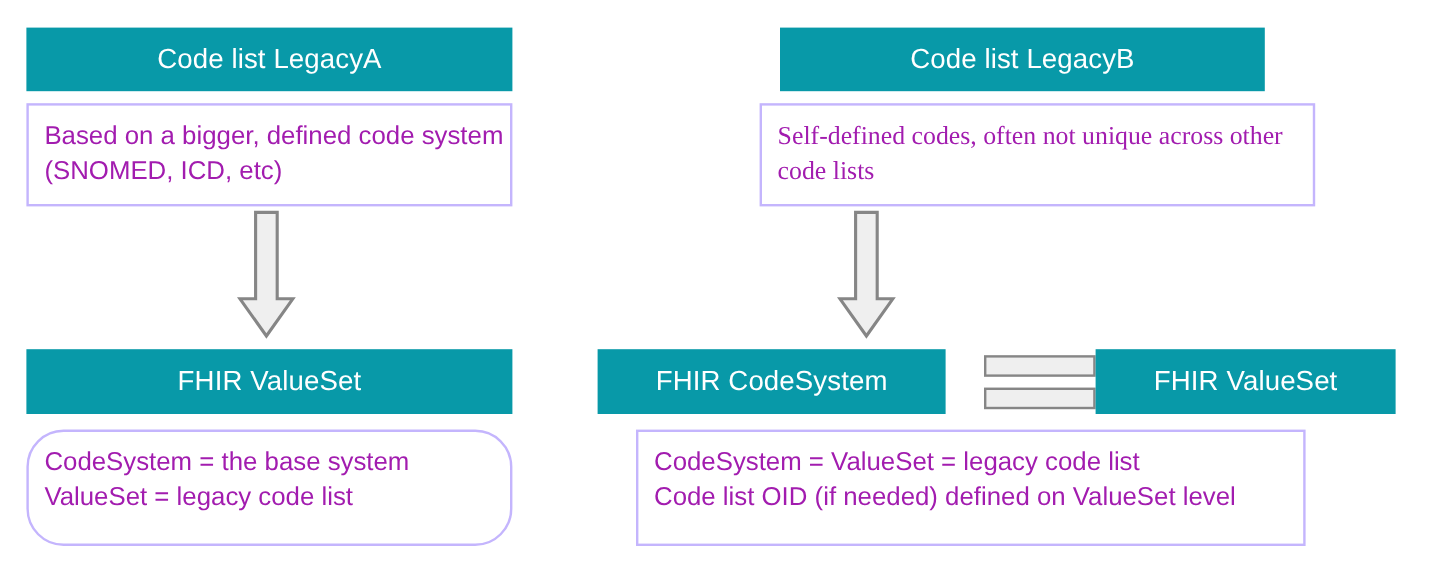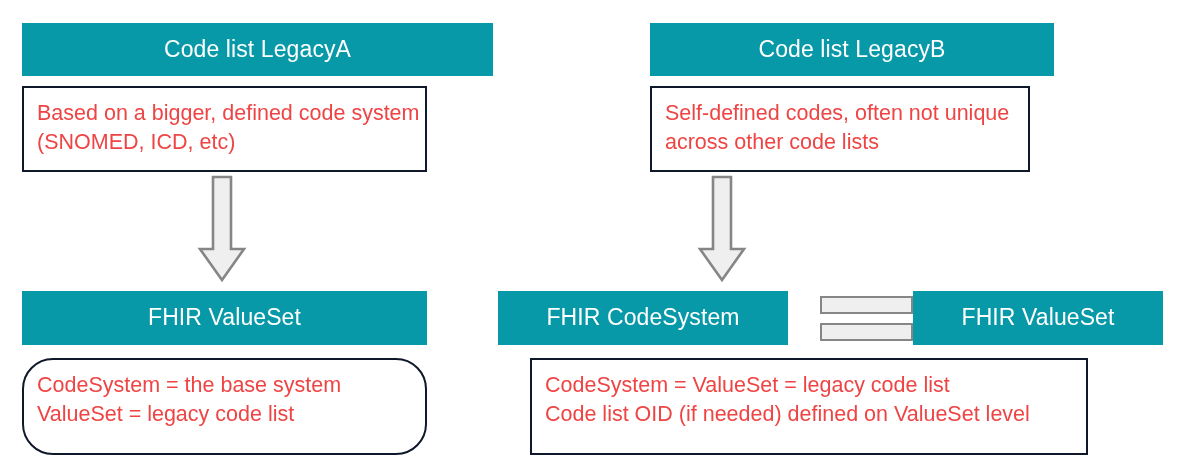--- a/index.html
+++ b/index.html
@@ -25,23 +25,23 @@
     align-items: center;
     justify-content: center;
     font-size: 23px;
     letter-spacing: 0.1px;
     line-height: 1.1;
     box-sizing: border-box;
   }
   .body-box {
     position: absolute;
     background: #ffffff;
-    border: 2px solid #0f172a;
+    border: 2px solid #c4b5fd;
     box-sizing: border-box;
-    color: #ef4444;
+    color: #a21caf;
     font-size: 21.5px;
     line-height: 1.34;
     padding: 11px 0 0 13px;
     white-space: pre-line;
   }
   .arrow {
     position: absolute;
   }
   .eqconn {
     position: absolute;
@@ -57,38 +57,38 @@
     background: #efefef;
     border: 2px solid #868686;
     box-sizing: border-box;
   }
 </style>
 </head>
 <body>
 
 <div id="canvas">
 
-  <div class="hdr" style="left:22px; top:23px; width:471px; height:53px;">Code list LegacyA</div>
+  <div class="hdr" style="left:22px; top:23px; width:405px; height:53px;">Code list LegacyA</div>
 
   <div class="body-box" style="left:22px; top:86px; width:405px; height:86px;">Based on a bigger, defined code system (SNOMED, ICD, etc)</div>
 
   <div class="arrow" style="left:197px; top:175px; width:50px; height:108px;">
     <svg width="50" height="108" viewBox="0 0 50 108">
       <polygon points="16,2 34,2 34,74 47,74 25,105 3,74 16,74" fill="#efefef" stroke="#868686" stroke-width="2.6" stroke-linejoin="miter"></polygon>
     </svg>
   </div>
 
   <div class="hdr" style="left:22px; top:291px; width:405px; height:54px;">FHIR ValueSet</div>
 
   <div class="body-box" style="left:22px; top:358px; width:405px; height:97px;border-radius:31px;">CodeSystem = the base system
 ValueSet = legacy code list</div>
 
   <div class="hdr" style="left:650px; top:23px; width:404px; height:53px;">Code list LegacyB</div>
 
-  <div class="body-box" style="left:650px; top:86px; width:380px; height:86px;">Self-defined codes, often not unique across other code lists</div>
+  <div class="body-box" style="left:633px; top:86px; width:463px; height:86px;font-family:Liberation Serif, serif;">Self-defined codes, often not unique across other code lists</div>
 
   <div class="arrow" style="left:697px; top:175px; width:50px; height:108px;">
     <svg width="50" height="108" viewBox="0 0 50 108">
       <polygon points="16,2 34,2 34,74 47,74 25,105 3,74 16,74" fill="#efefef" stroke="#868686" stroke-width="2.6" stroke-linejoin="miter"></polygon>
     </svg>
   </div>
 
   <div class="hdr" style="left:498px; top:291px; width:290px; height:54px;">FHIR CodeSystem</div>
 
   <div class="eqconn" style="left:820px; top:291px; width:93px; height:54px;">

